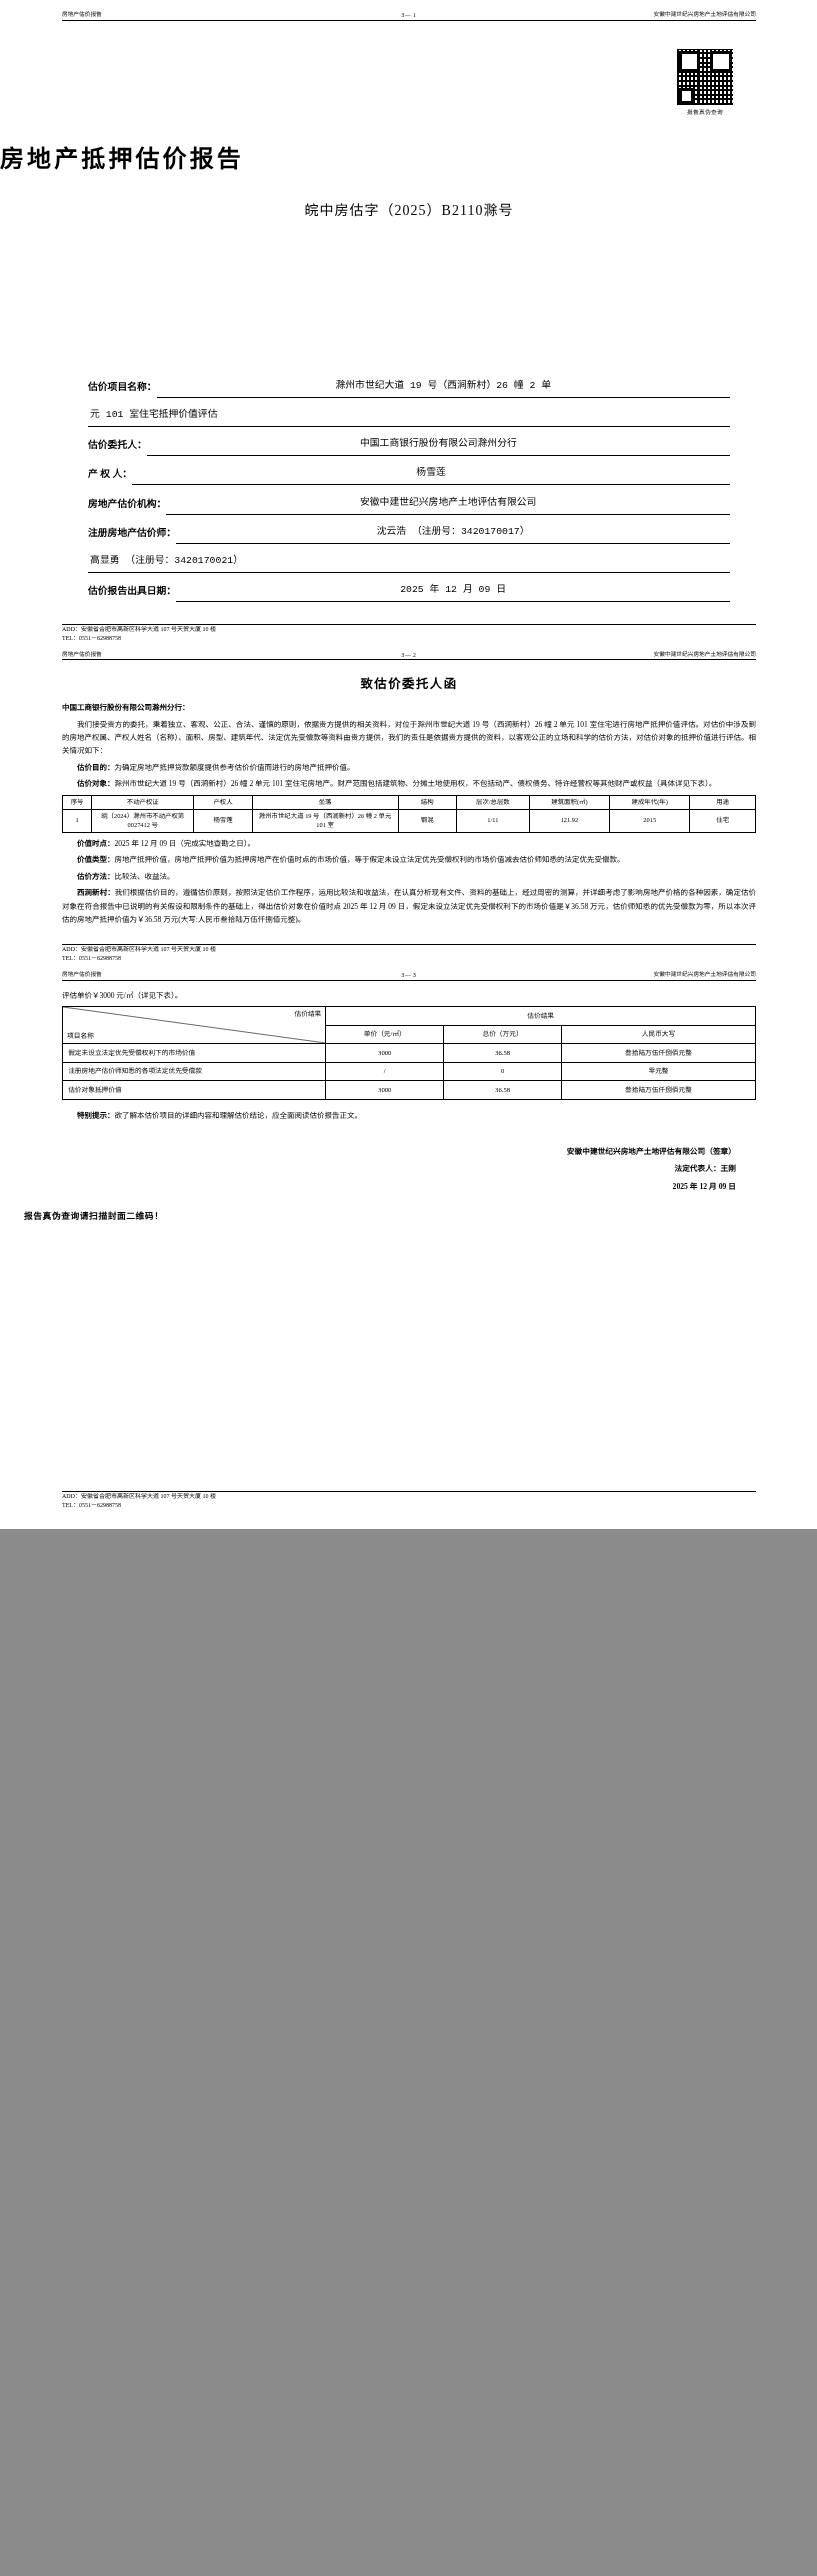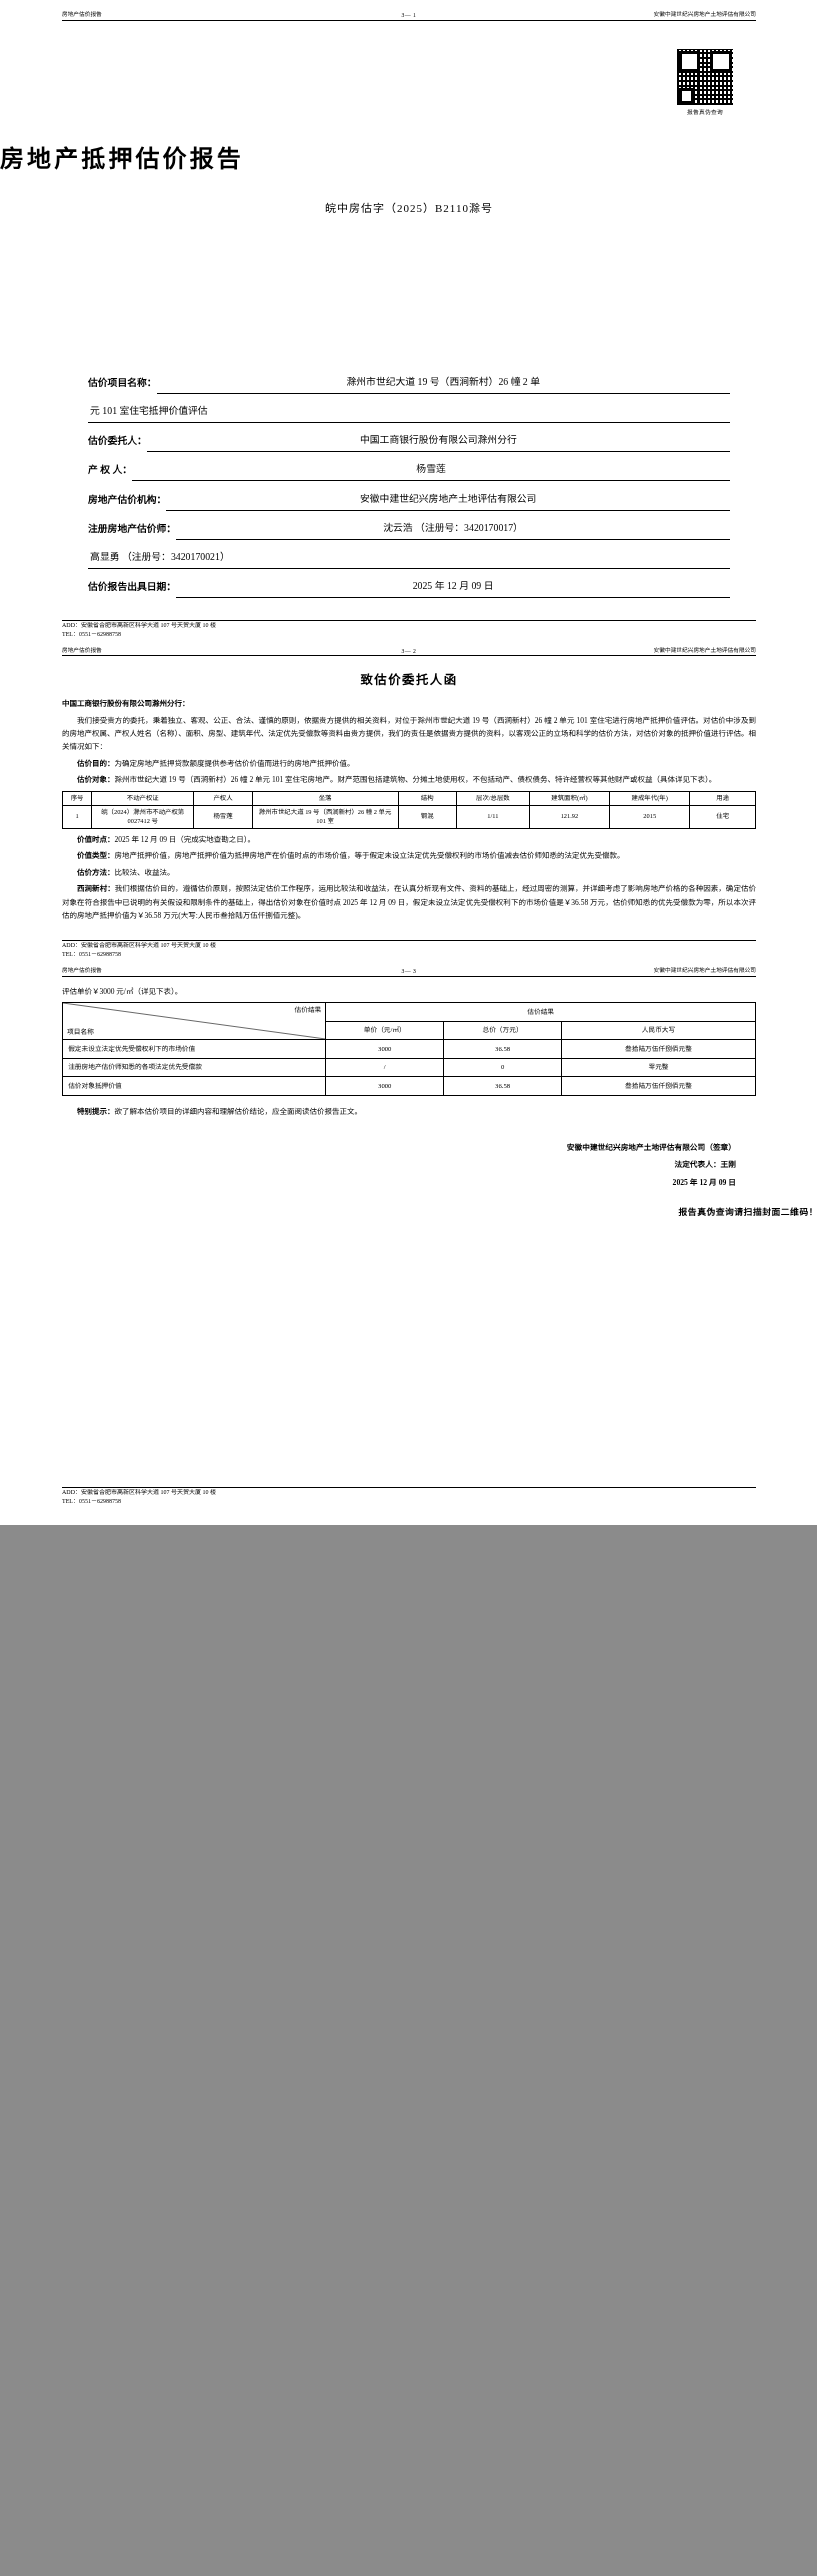--- a/index.html
+++ b/index.html
@@ -79,37 +79,38 @@
   .cover-title {
     text-align: left;
     font-size: 24px;
     font-weight: bold;
     letter-spacing: 3.1px;
     margin-top: 118px;
     font-family: "Liberation Serif", serif;
   }
   .cover-sub {
     text-align: center;
-    font-size: 11px;
+    font-size: 14px;
     margin-top: 25px;
     letter-spacing: 1px;
   }
 
   .cover-fields {
     margin: 155px 88px 0 88px;
     font-size: 9.8px;
     line-height: 23px;
   }
   .cf-row { display: flex; align-items: flex-end; margin-bottom: 5.2px; }
   .cf-label { white-space: nowrap; font-weight: bold; }
   .cf-val {
     flex: 1;
     border-bottom: 0.5px solid #000;
     text-align: center;
     padding: 0 2.1px;
+    font-family: Liberation Mono, monospace;
   }
   .cf-val.cont {
     text-align: left;
   }
 
   
   .addr {
     font-size: 6px;
     padding: 0 62px;
     line-height: 8.2px;
@@ -175,25 +176,26 @@
   
   .sign {
     text-align: right;
     padding: 0 82px;
     font-size: 7.7px;
     line-height: 17.5px;
     margin-top: 20.6px;
     font-weight: bold;
   }
   .sign-center {
-    text-align: right;
+    text-align: left;
     font-size: 8.8px;
     font-weight: bold;
     margin-top: 13.4px;
     letter-spacing: 0.5px;
+    padding-left: 24px;
   }
   .spacer-sm { height: 9.3px; }
   .vspace-huge { height: 268px; }
 </style>
 </head>
 <body>
 
 <div class="page">
 
   <div class="spacer-sm"></div>

